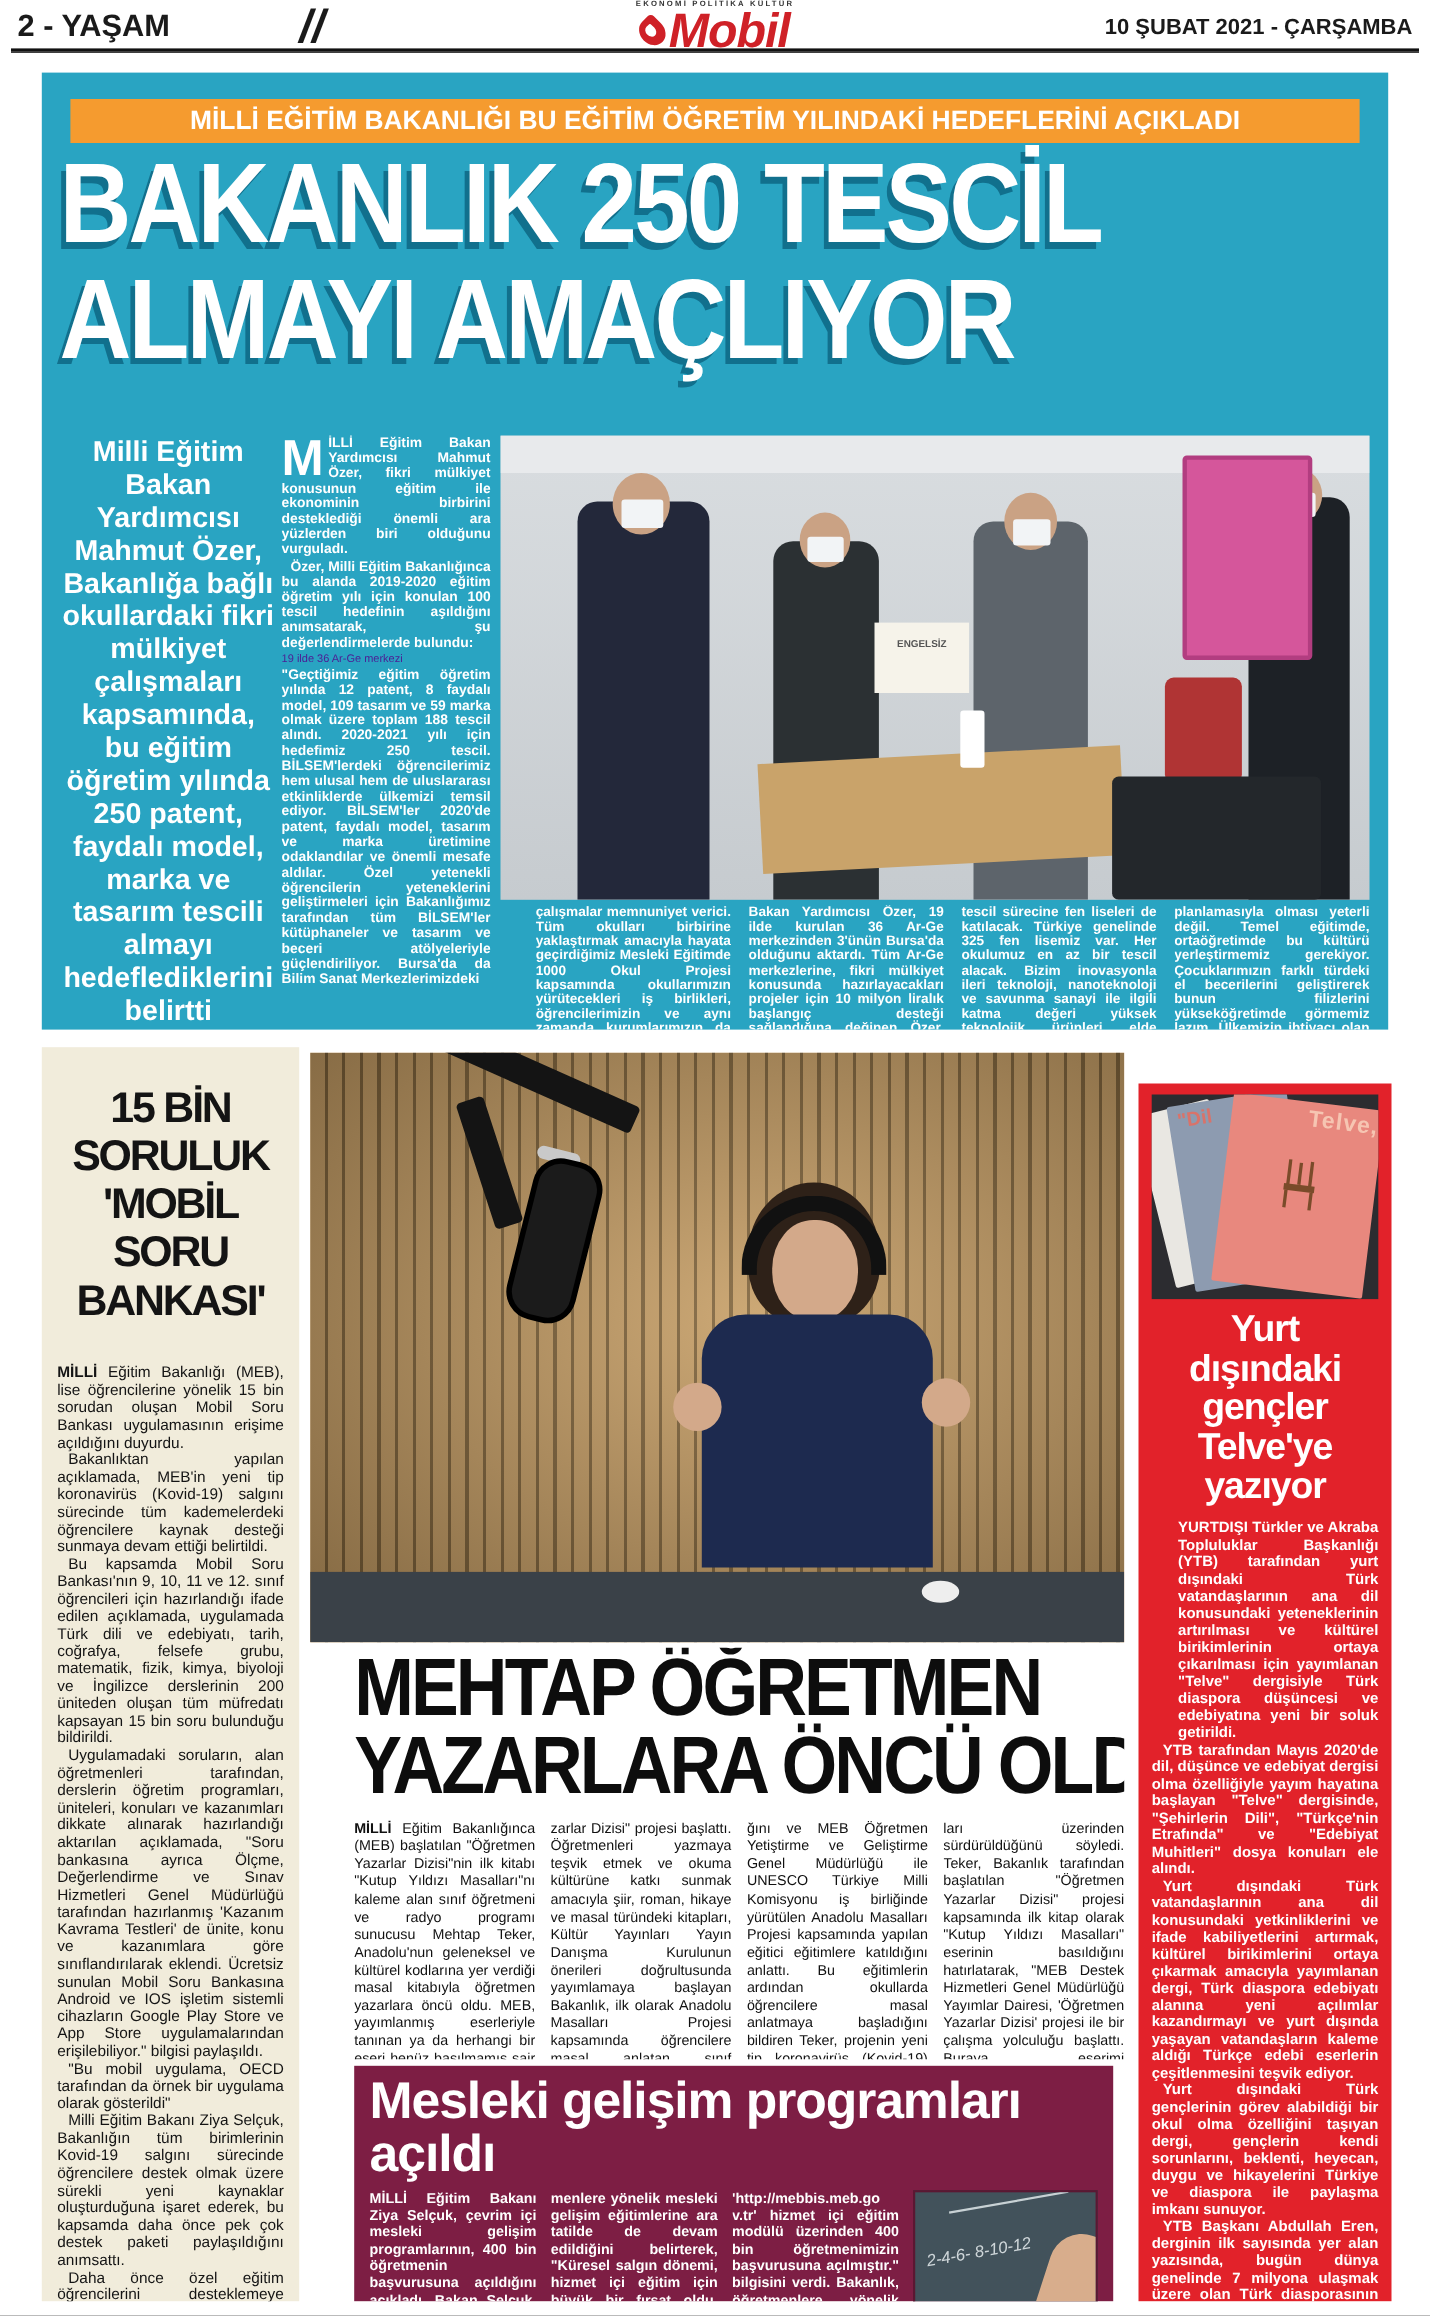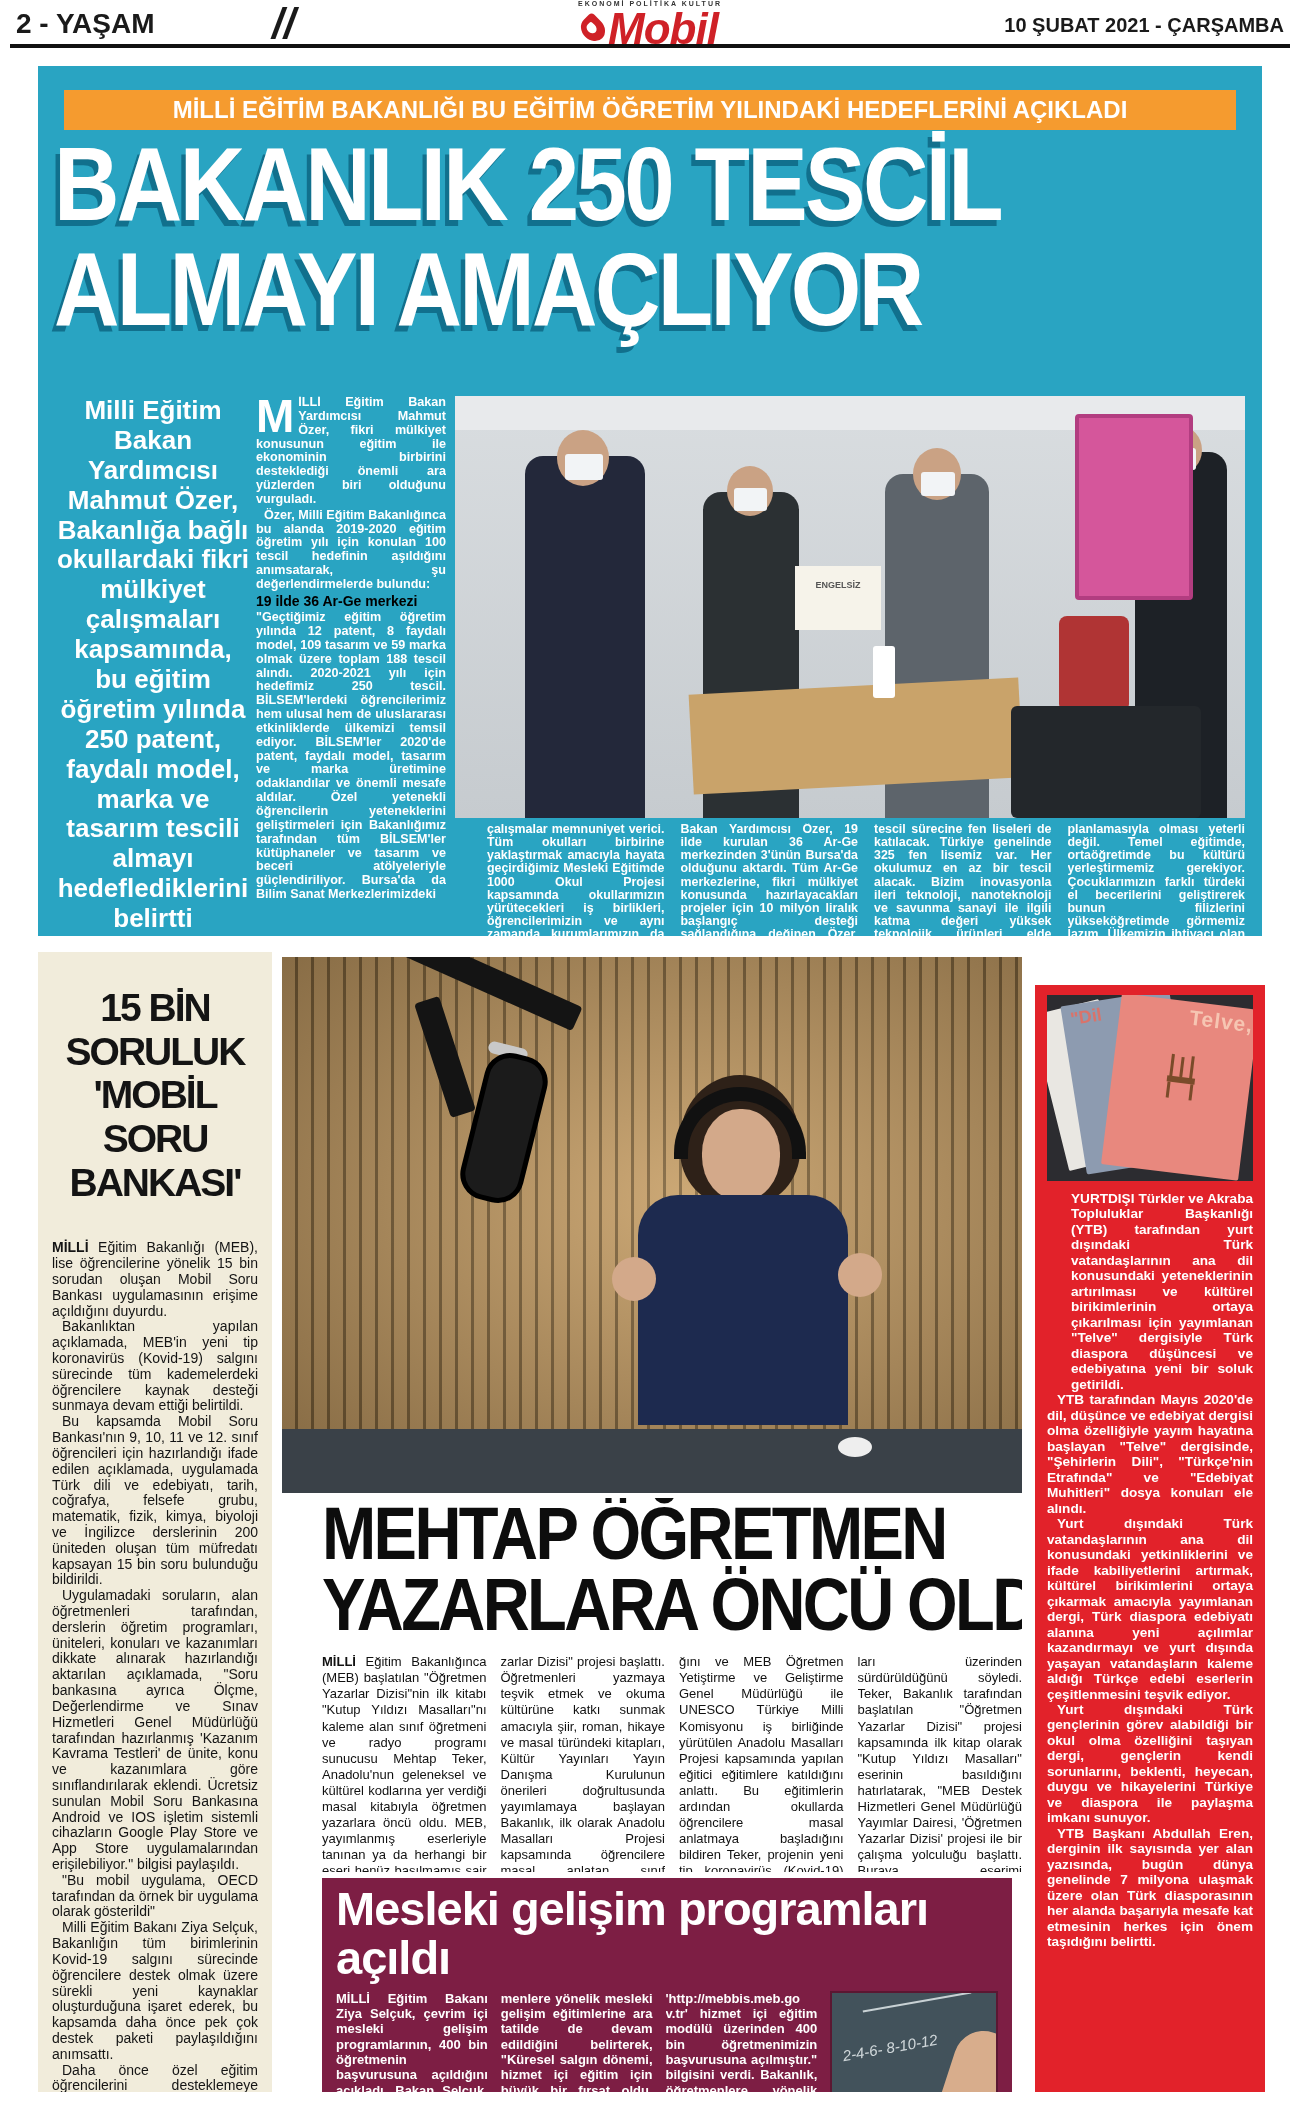--- a/index.html
+++ b/index.html
@@ -27,21 +27,21 @@
   .bighead{position:absolute;left:16px;top:66px;width:1200px;color:#fff;font-weight:bold;line-height:1.02;}
   .cond{display:inline-block;transform:scaleX(.88);transform-origin:0 50%;white-space:nowrap;letter-spacing:-3px;}
   .bighead .l{font-size:103px;text-shadow:-5px 6px 0 #11708d;}
   .standfirst{position:absolute;left:17px;top:330px;width:196px;height:545px;color:#fff;
               font-weight:bold;font-size:26px;line-height:1.15;text-align:center;overflow:hidden;}
   .leadcol1{position:absolute;left:218px;top:330px;width:190px;height:585px;color:#fff;
             font-size:12.6px;line-height:1.1;font-weight:bold;text-align:justify;overflow:hidden;}
   .leadcol1 p{margin:0 0 2px 0;text-indent:8px;}
   .leadcol1 p.first{text-indent:0;}
   .dropcap{float:left;font-size:46px;line-height:.82;font-weight:bold;margin:2px 4px 0 0;}
-  .subhead-yel{color:#000000;font-size:14px;font-weight:bold;margin:6px 0 4px 0;text-indent:0 !important;}
+  .subhead-yel{color:#4c1d95;font-size:10px;font-weight:normal;margin:6px 0 4px 0;text-indent:0 !important;}
   .lead-photo{position:absolute;left:417px;top:330px;width:790px;height:422px;overflow:hidden;
               background:linear-gradient(#d9dde0,#c6cbcf);}
   .lead-cols{position:absolute;left:449px;top:757px;width:758px;height:128px;display:flex;gap:16px;}
   .lead-cols div{flex:1;color:#fff;font-size:12.4px;line-height:1.06;font-weight:bold;text-align:justify;overflow:hidden;}
 
   
   .lp-ceil{position:absolute;left:0;top:0;width:100%;height:34px;background:#e8eaec;}
   .person{position:absolute;border-radius:18px 18px 0 0;}
   .head{position:absolute;border-radius:50%;background:#caa284;}
   .mask{position:absolute;background:#f2f4f6;border-radius:3px;}
@@ -247,20 +247,21 @@
         <div class="chair" data-name="chair-illustration">
           <i style="left:6px;top:0;width:3px;height:24px;"></i>
           <i style="left:26px;top:0;width:3px;height:24px;"></i>
           <i style="left:16px;top:2px;width:3px;height:20px;"></i>
           <i style="left:4px;top:22px;width:28px;height:6px;"></i>
           <i style="left:5px;top:28px;width:3px;height:16px;"></i>
           <i style="left:28px;top:28px;width:3px;height:16px;"></i>
         </div>
       </div>
     </div>
+    <div class="telve-head" data-name="telve-headline">Yurt dışındaki gençler Telve'ye yazıyor</div>
     <div class="telve-body" data-name="telve-body">
       <p class="first"><b data-name="lead-word">YURTDIŞI</b> <span data-name="paragraph">Türkler ve Akraba Topluluklar Başkanlığı (YTB) tarafından yurt dışındaki Türk vatandaşlarının ana dil konusundaki yeteneklerinin artırılması ve kültürel birikimlerinin ortaya çıkarılması için yayımlanan "Telve" dergisiyle Türk diaspora düşüncesi ve edebiyatına yeni bir soluk getirildi.</span></p>
       <p data-name="paragraph">YTB tarafından Mayıs 2020'de dil, düşünce ve edebiyat dergisi olma özelliğiyle yayım hayatına başlayan "Telve" dergisinde, "Şehirlerin Dili", "Türkçe'nin Etrafında" ve "Edebiyat Muhitleri" dosya konuları ele alındı.</p>
       <p data-name="paragraph">Yurt dışındaki Türk vatandaşlarının ana dil konusundaki yetkinliklerini ve ifade kabiliyetlerini artırmak, kültürel birikimlerini ortaya çıkarmak amacıyla yayımlanan dergi, Türk diaspora edebiyatı alanına yeni açılımlar kazandırmayı ve yurt dışında yaşayan vatandaşların kaleme aldığı Türkçe edebi eserlerin çeşitlenmesini teşvik ediyor.</p>
       <p data-name="paragraph">Yurt dışındaki Türk gençlerinin görev alabildiği bir okul olma özelliğini taşıyan dergi, gençlerin kendi sorunlarını, beklenti, heyecan, duygu ve hikayelerini Türkiye ve diaspora ile paylaşma imkanı sunuyor.</p>
       <p data-name="paragraph">YTB Başkanı Abdullah Eren, derginin ilk sayısında yer alan yazısında, bugün dünya genelinde 7 milyona ulaşmak üzere olan Türk diasporasının her alanda başarıyla mesafe kat etmesinin herkes için önem taşıdığını belirtti.</p>
 
     </div>
   </div>
 

